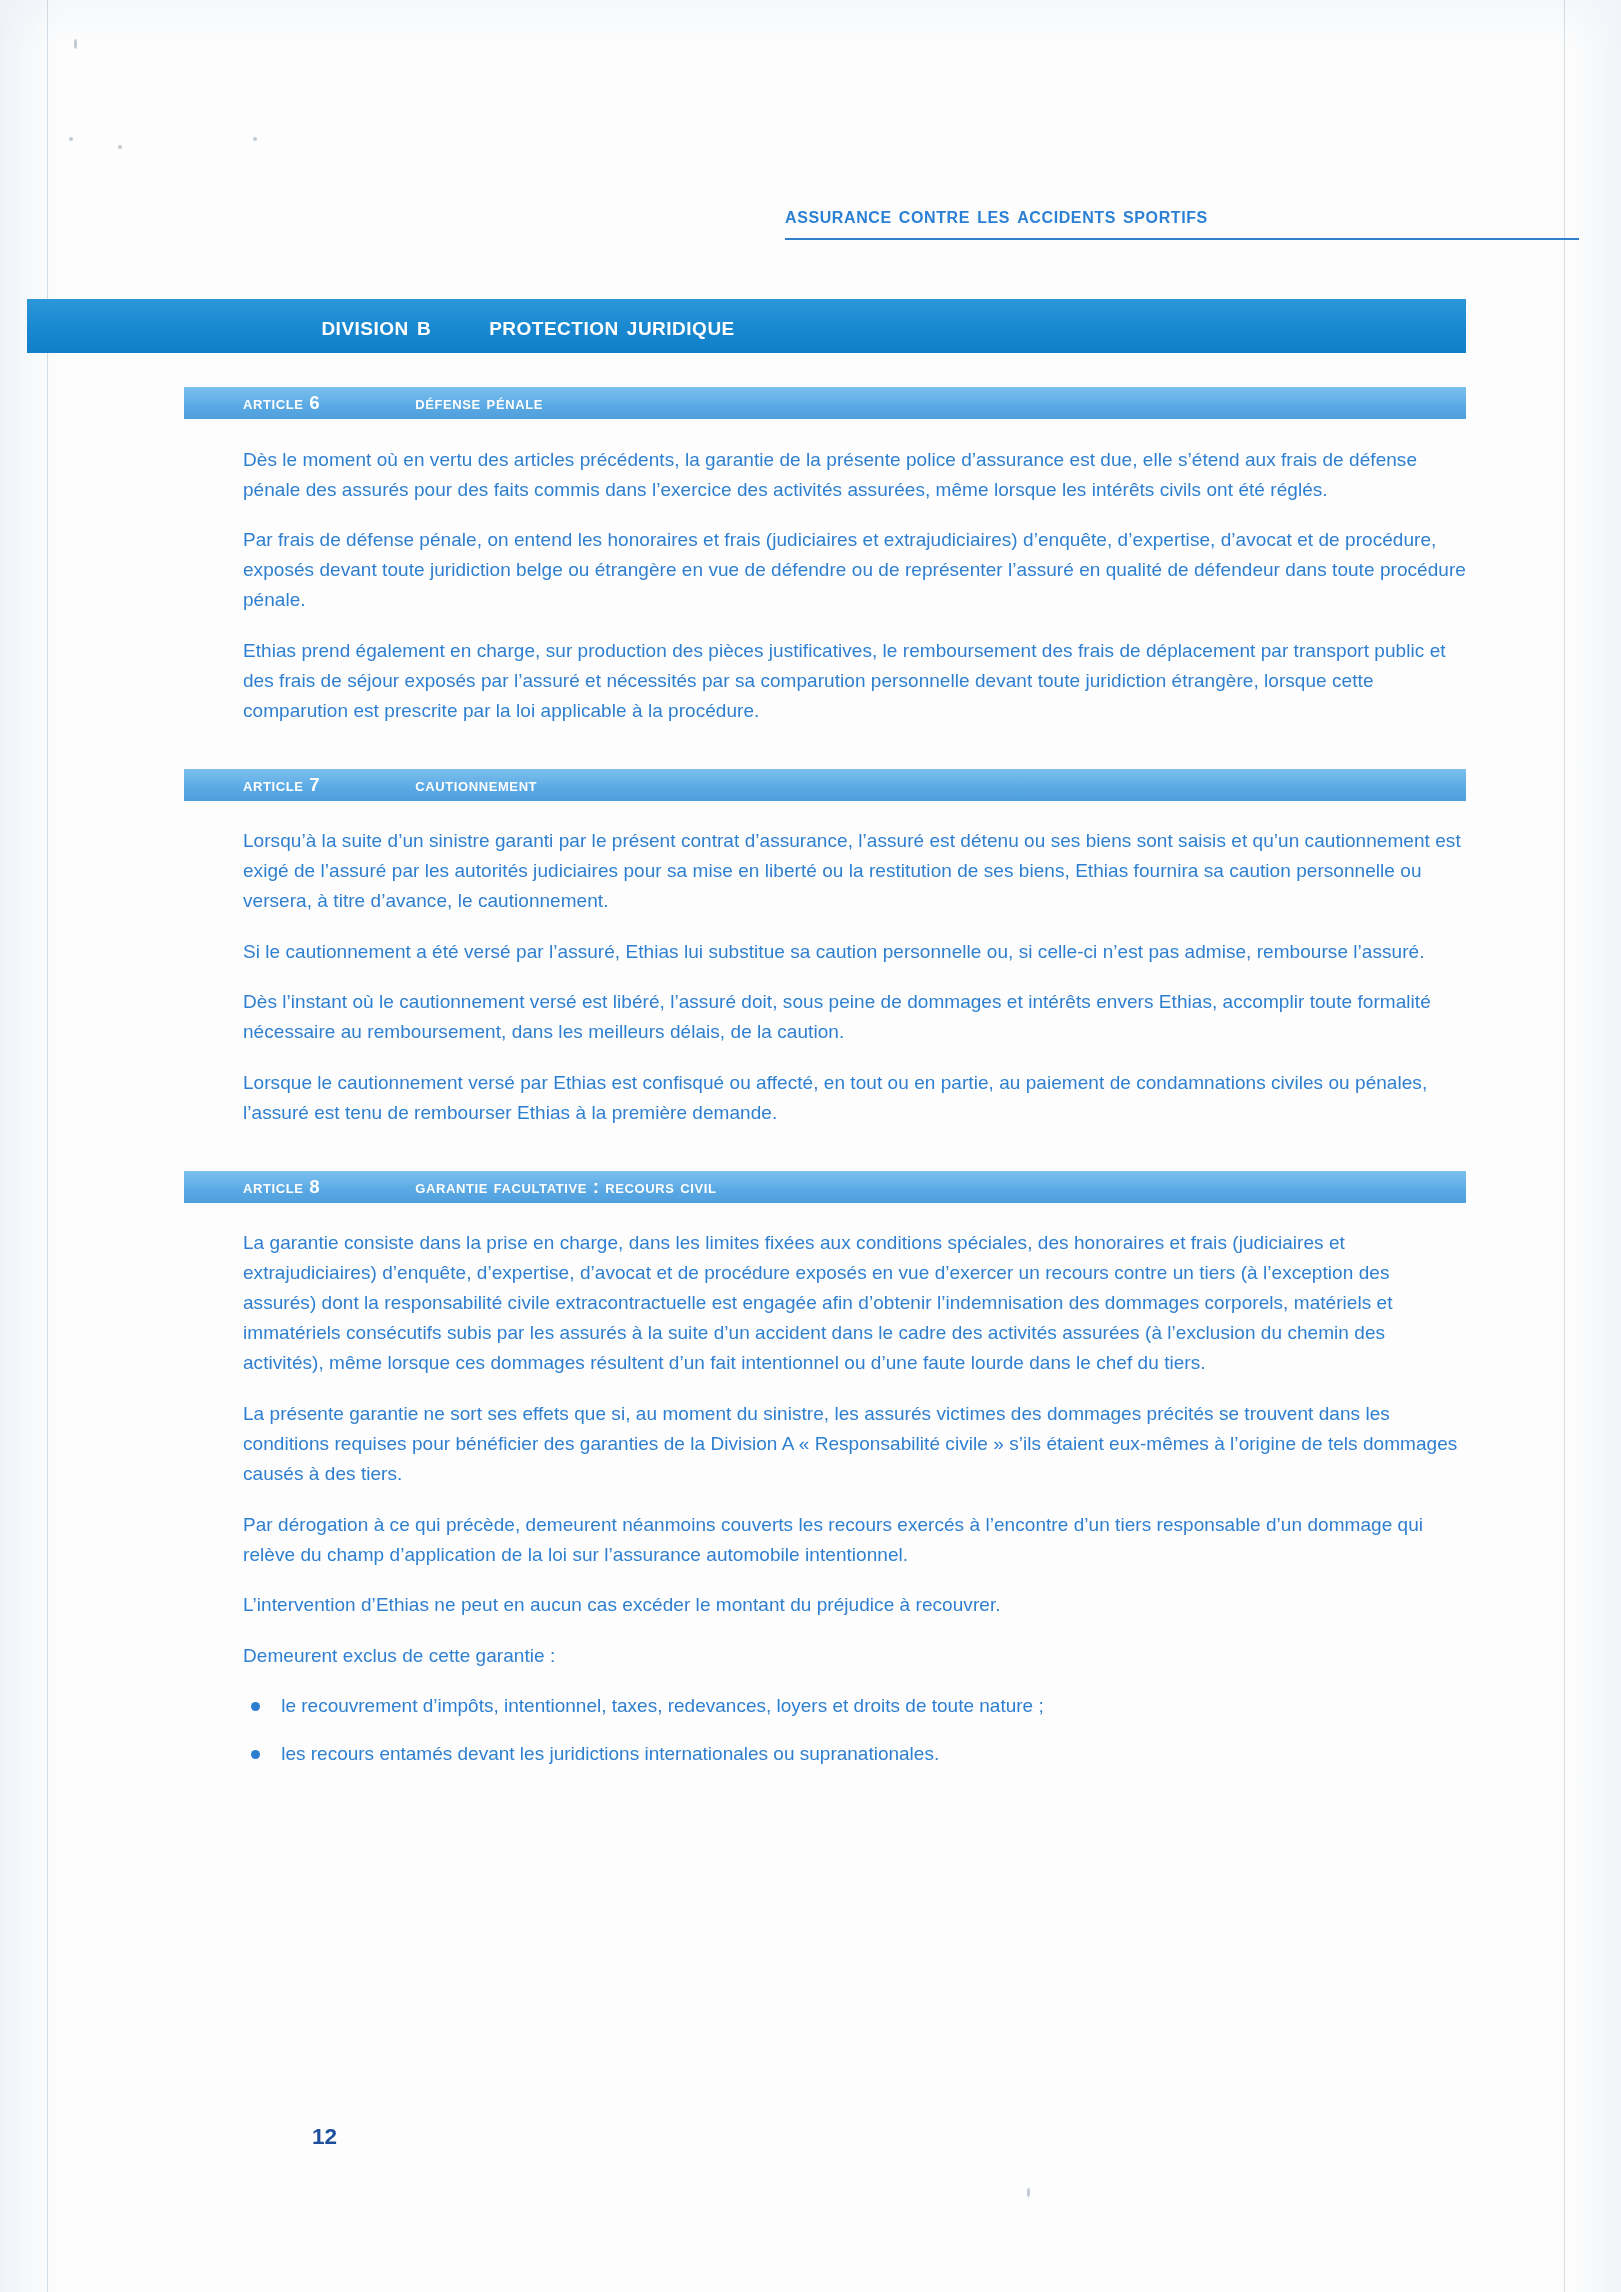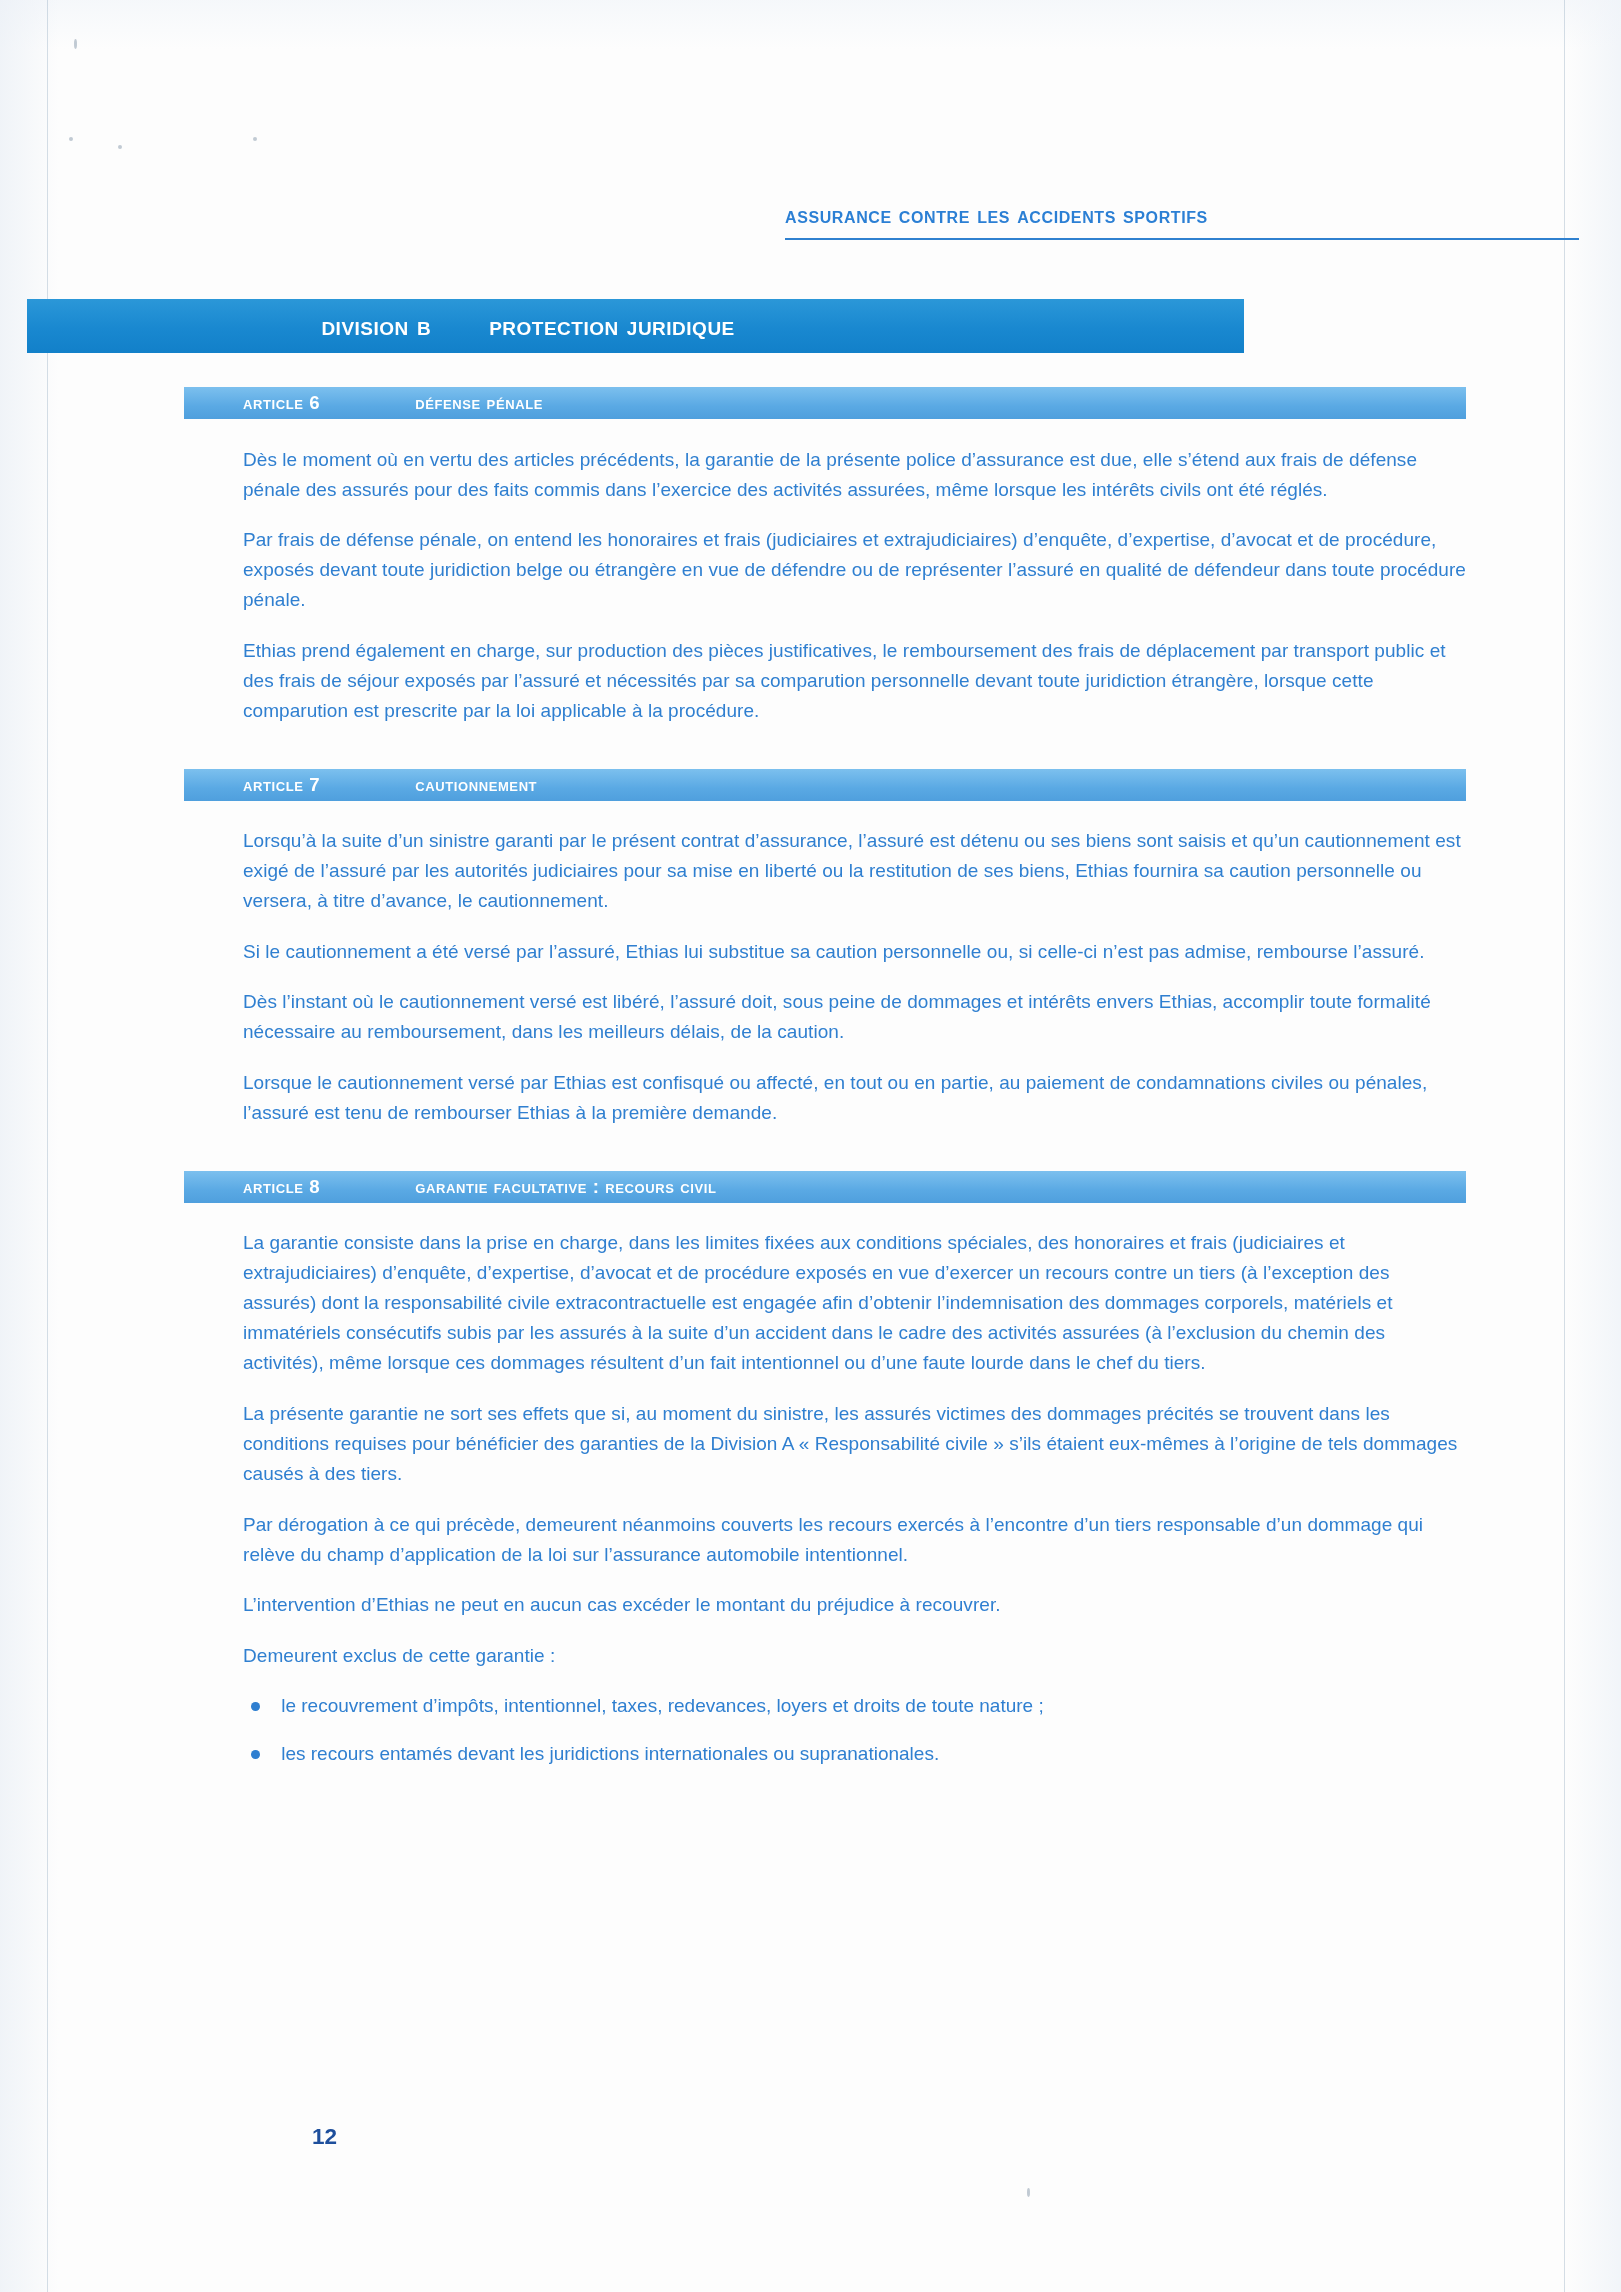--- a/index.html
+++ b/index.html
@@ -64,21 +64,21 @@
     height: 2px;
     background: #2f80cf;
     width: 794px;
   }
 
   
   .division-banner {
     position: absolute;
     left: 27.4px;
     top: 299px;
-    width: 1217px;
+    width: 1439px;
     height: 54px;
     background: #1b8ed4;
     background-image: linear-gradient(180deg, #2b97d8 0%, #1988d0 55%, #1280c9 100%);
     display: flex;
     align-items: center;
   }
   .division-inner {
     display: flex;
     align-items: baseline;
     margin-left: 294px;

